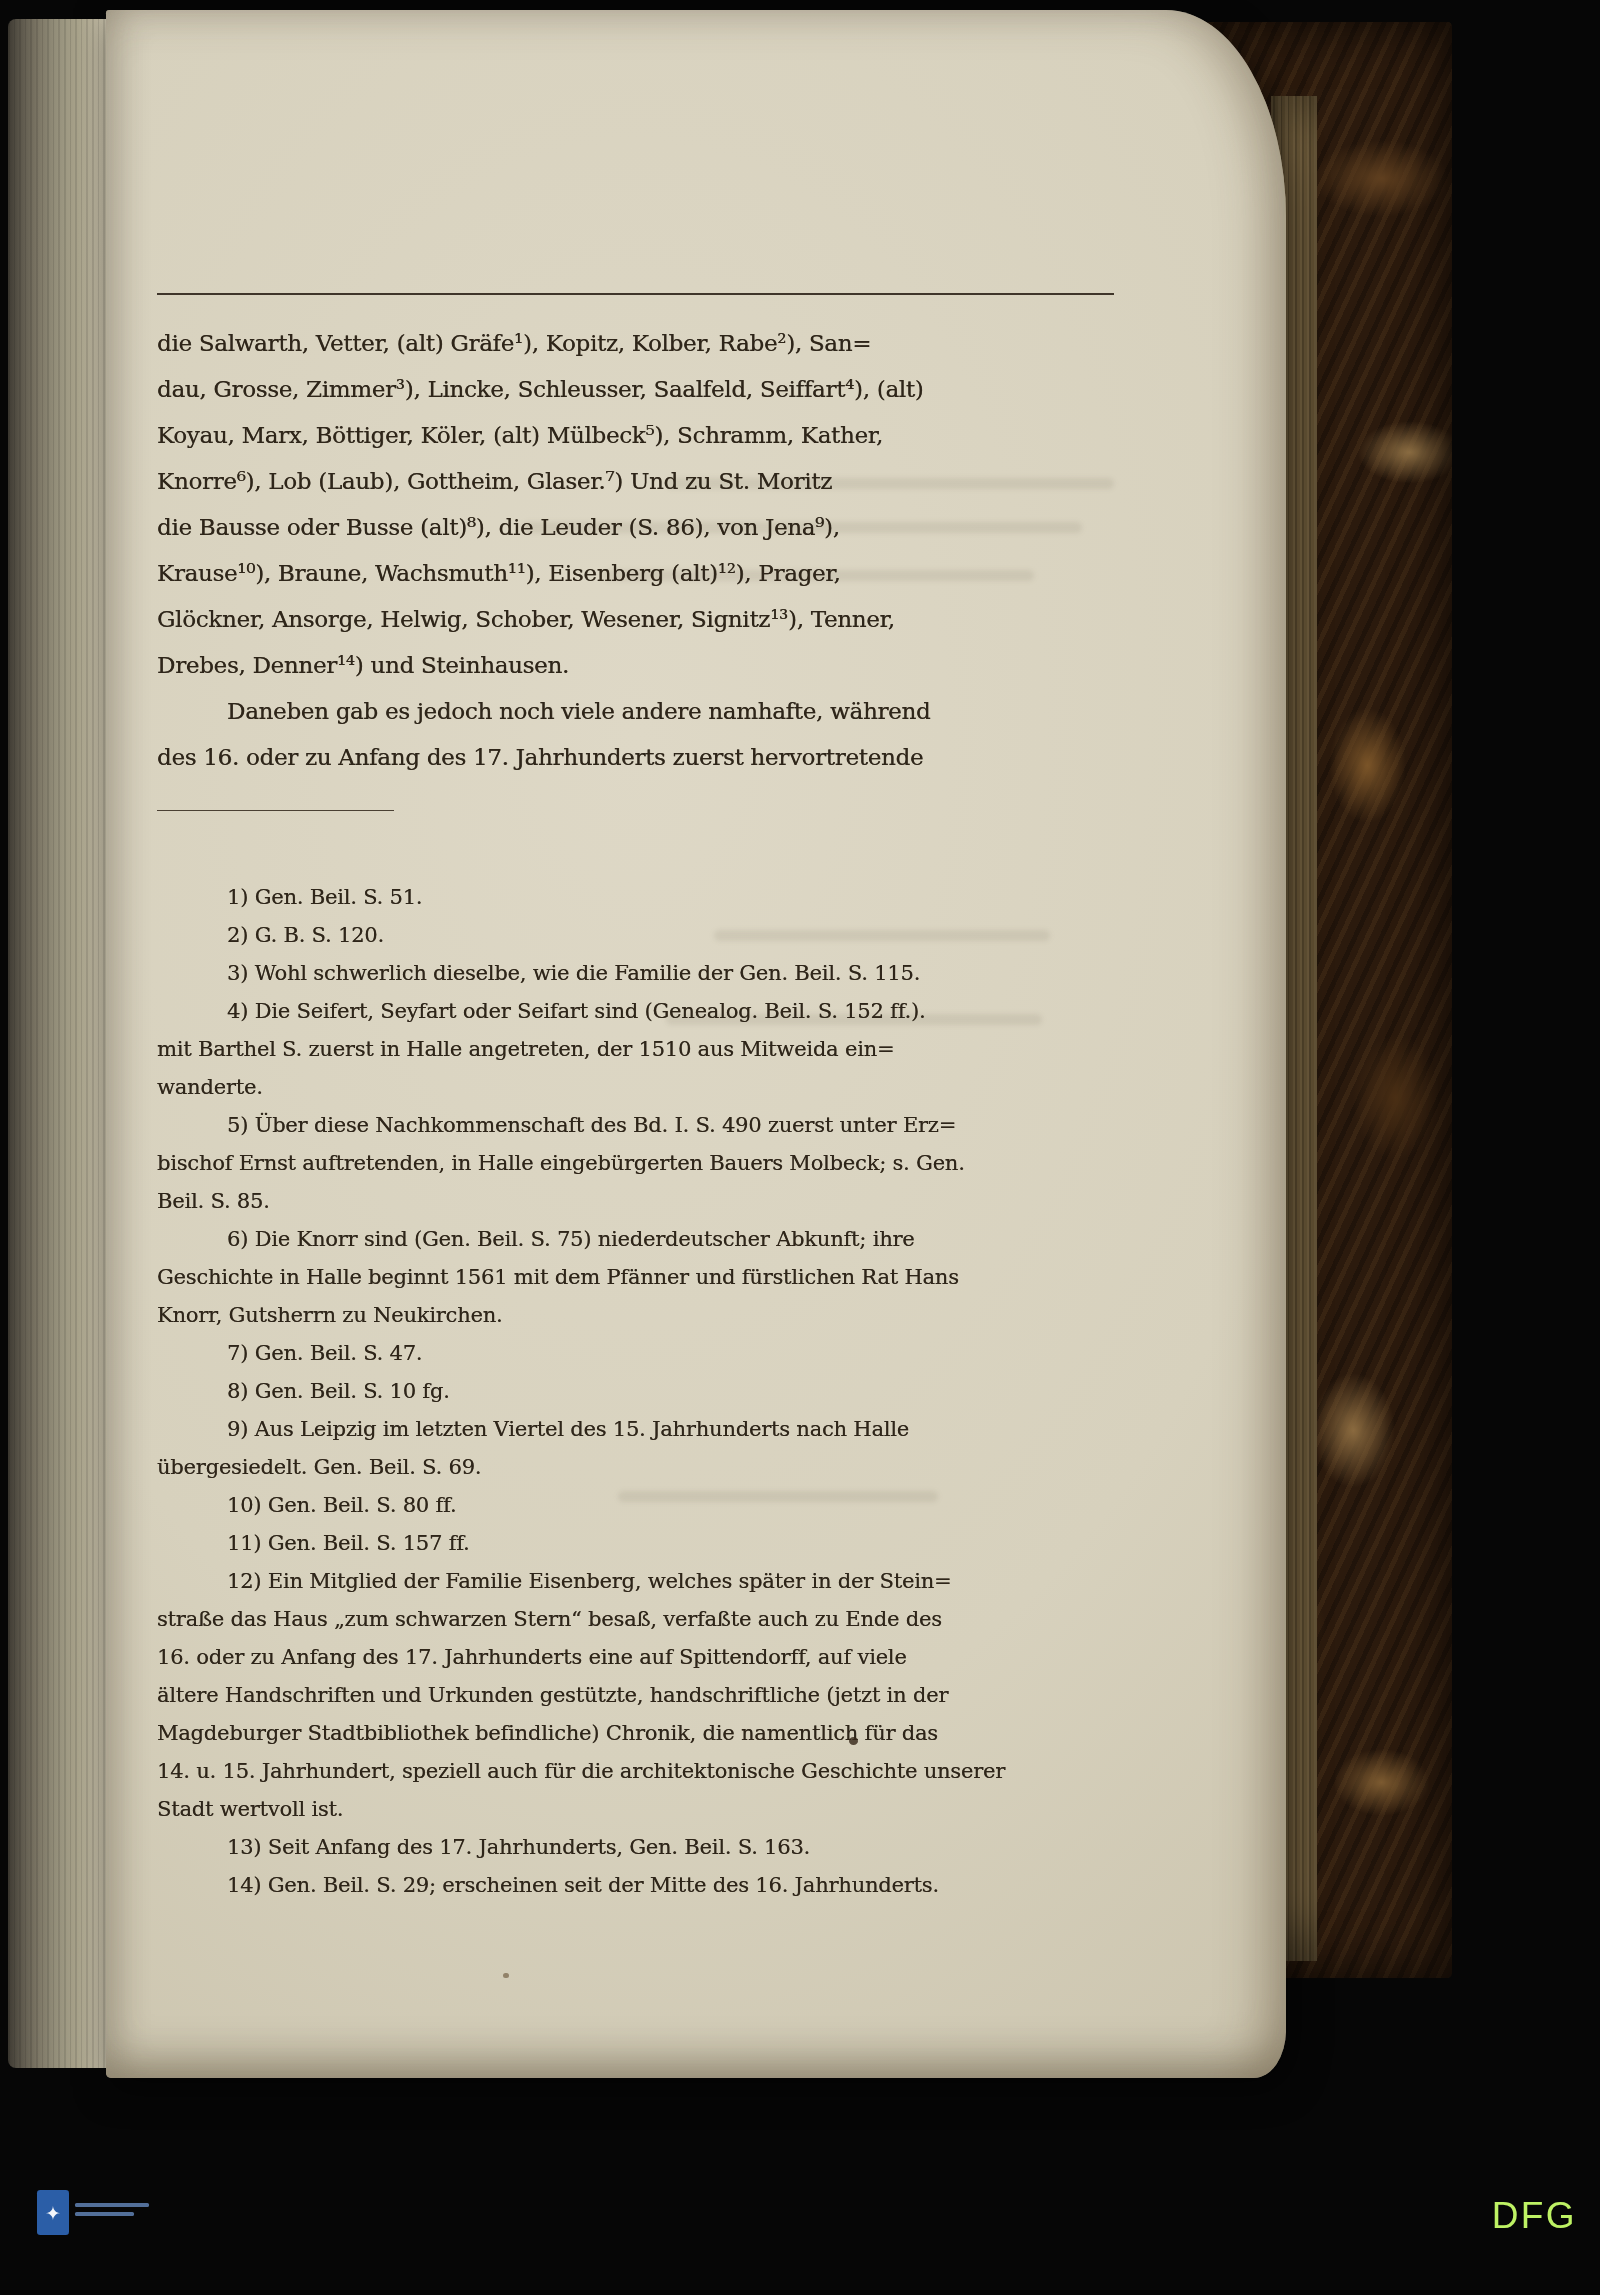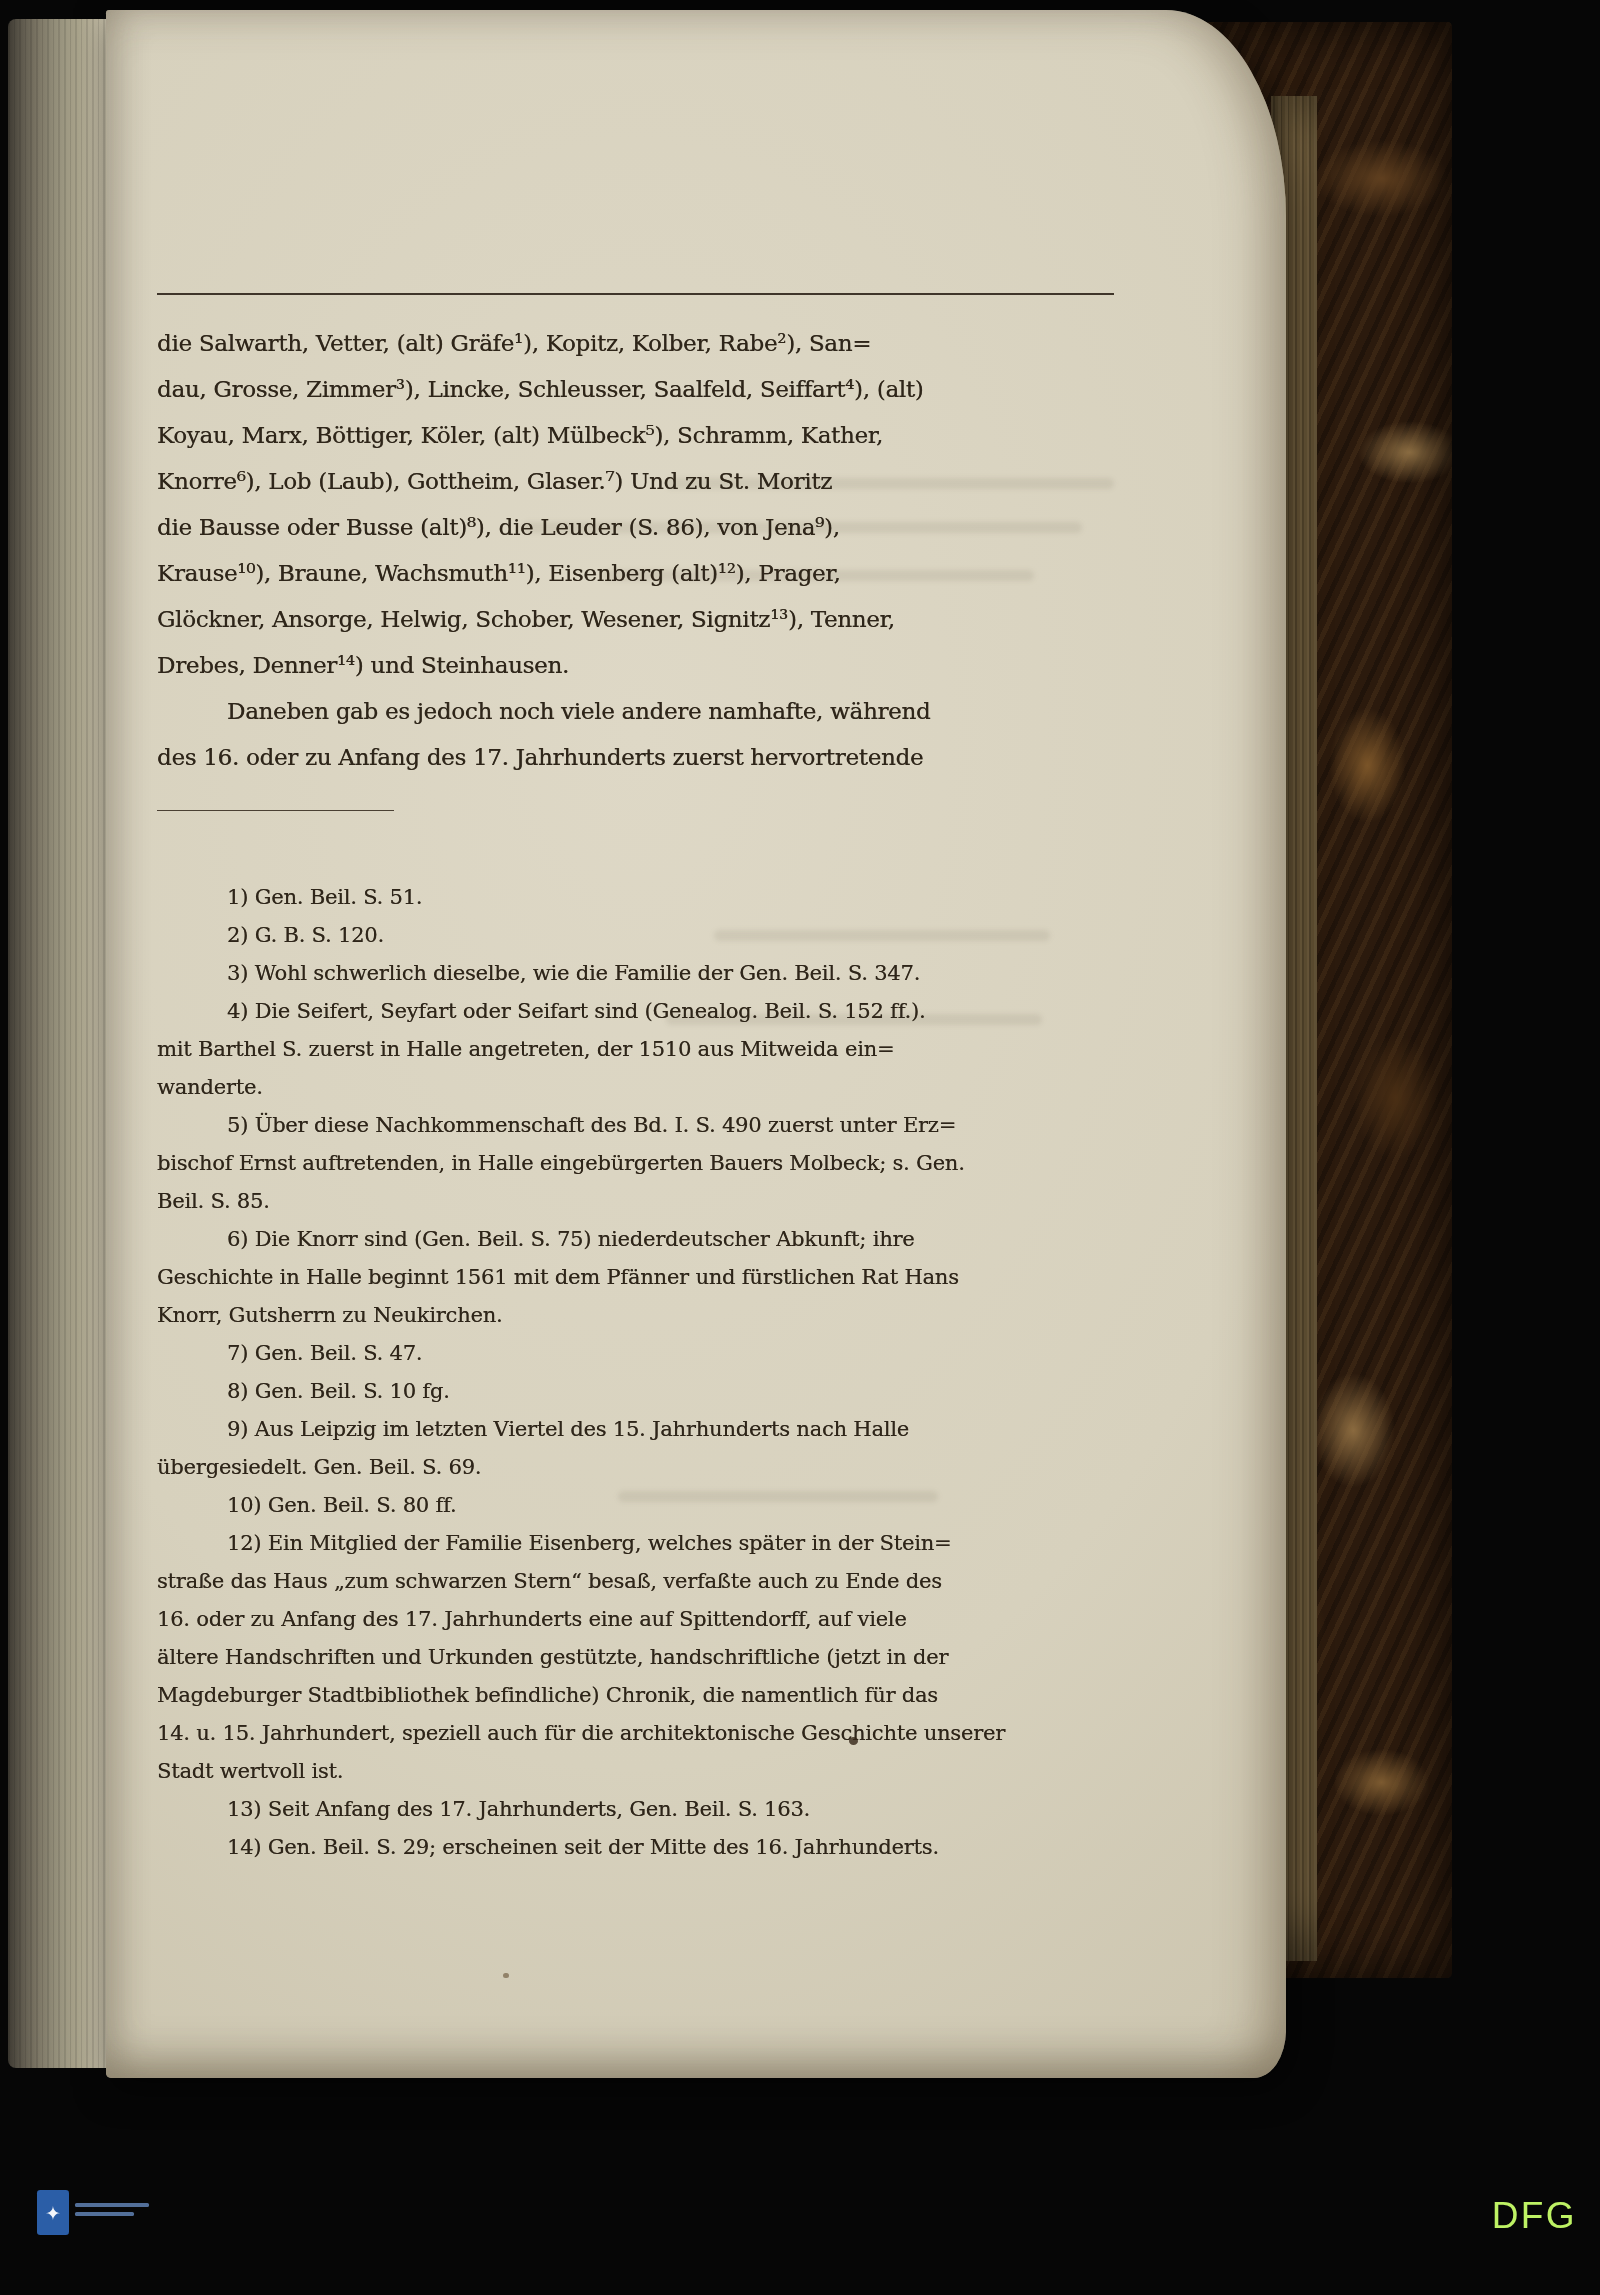--- a/index.html
+++ b/index.html
@@ -189,21 +189,21 @@
       </div>
 
     <div class="fn-rule"></div>
 
     <div class="footnotes">
 
         <div class="line fn-start">1) Gen. Beil. S. 51.</div>
 
         <div class="line fn-start">2) G. B. S. 120.</div>
 
-        <div class="line fn-start">3) Wohl schwerlich dieselbe, wie die Familie der Gen. Beil. S. 347.</div>
+        <div class="line fn-start">3) Wohl schwerlich dieselbe, wie die Familie der Gen. Beil. S. 115.</div>
 
         <div class="line fn-start">4) Die Seifert, Seyfart oder Seifart sind (Genealog. Beil. S. 152 ff.).</div>
 
         <div class="line">mit Barthel S. zuerst in Halle angetreten, der 1510 aus Mitweida ein=</div>
 
         <div class="line">wanderte.</div>
 
         <div class="line fn-start">5) Über diese Nachkommenschaft des Bd. I. S. 490 zuerst unter Erz=</div>
 
         <div class="line">bischof Ernst auftretenden, in Halle eingebürgerten Bauers Molbeck; s. Gen.</div>
@@ -219,20 +219,21 @@
         <div class="line fn-start">7) Gen. Beil. S. 47.</div>
 
         <div class="line fn-start">8) Gen. Beil. S. 10 fg.</div>
 
         <div class="line fn-start">9) Aus Leipzig im letzten Viertel des 15. Jahrhunderts nach Halle</div>
 
         <div class="line">übergesiedelt. Gen. Beil. S. 69.</div>
 
         <div class="line fn-start">10) Gen. Beil. S. 80 ff.</div>
 
+        <div class="line fn-start">11) Gen. Beil. S. 157 ff.</div>
 
         <div class="line fn-start">12) Ein Mitglied der Familie Eisenberg, welches später in der Stein=</div>
 
         <div class="line">straße das Haus „zum schwarzen Stern“ besaß, verfaßte auch zu Ende des</div>
 
         <div class="line">16. oder zu Anfang des 17. Jahrhunderts eine auf Spittendorff, auf viele</div>
 
         <div class="line">ältere Handschriften und Urkunden gestützte, handschriftliche (jetzt in der</div>
 
         <div class="line">Magdeburger Stadtbibliothek befindliche) Chronik, die namentlich für das</div>

